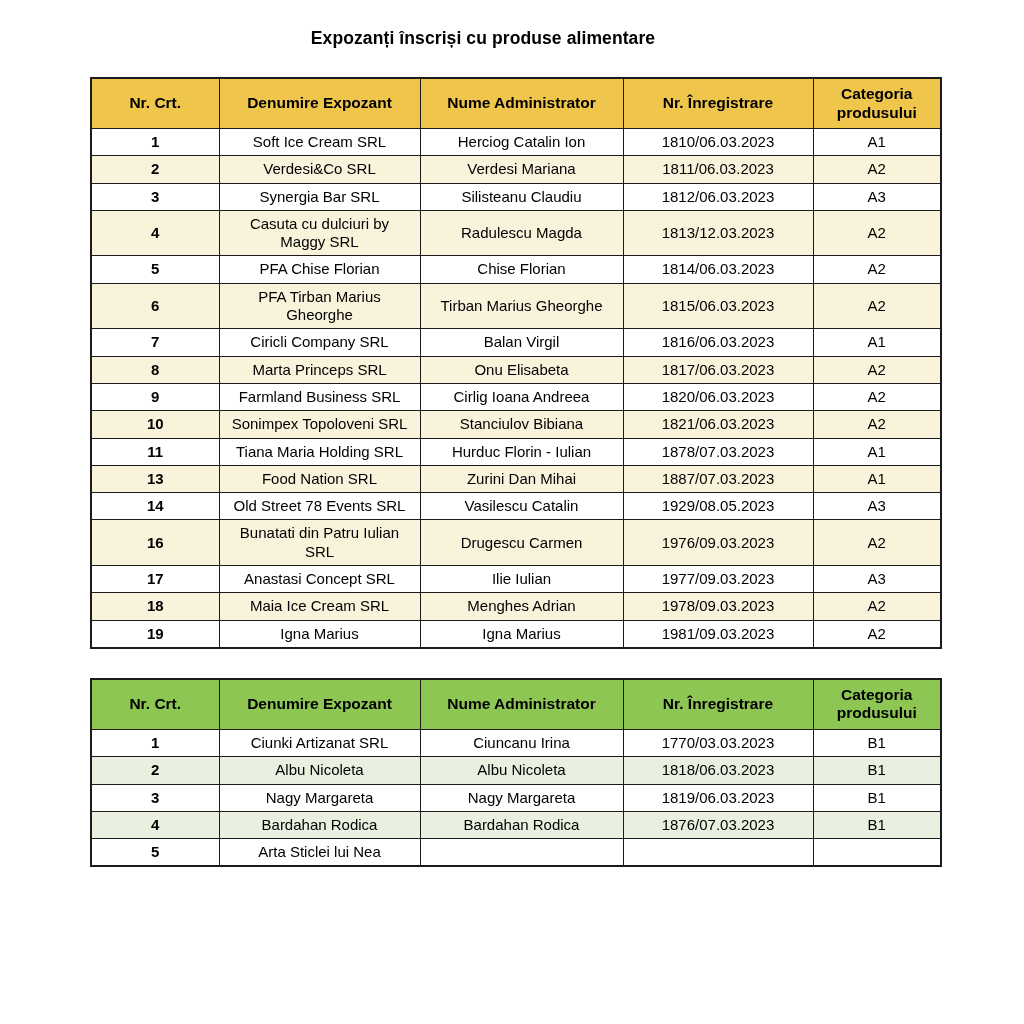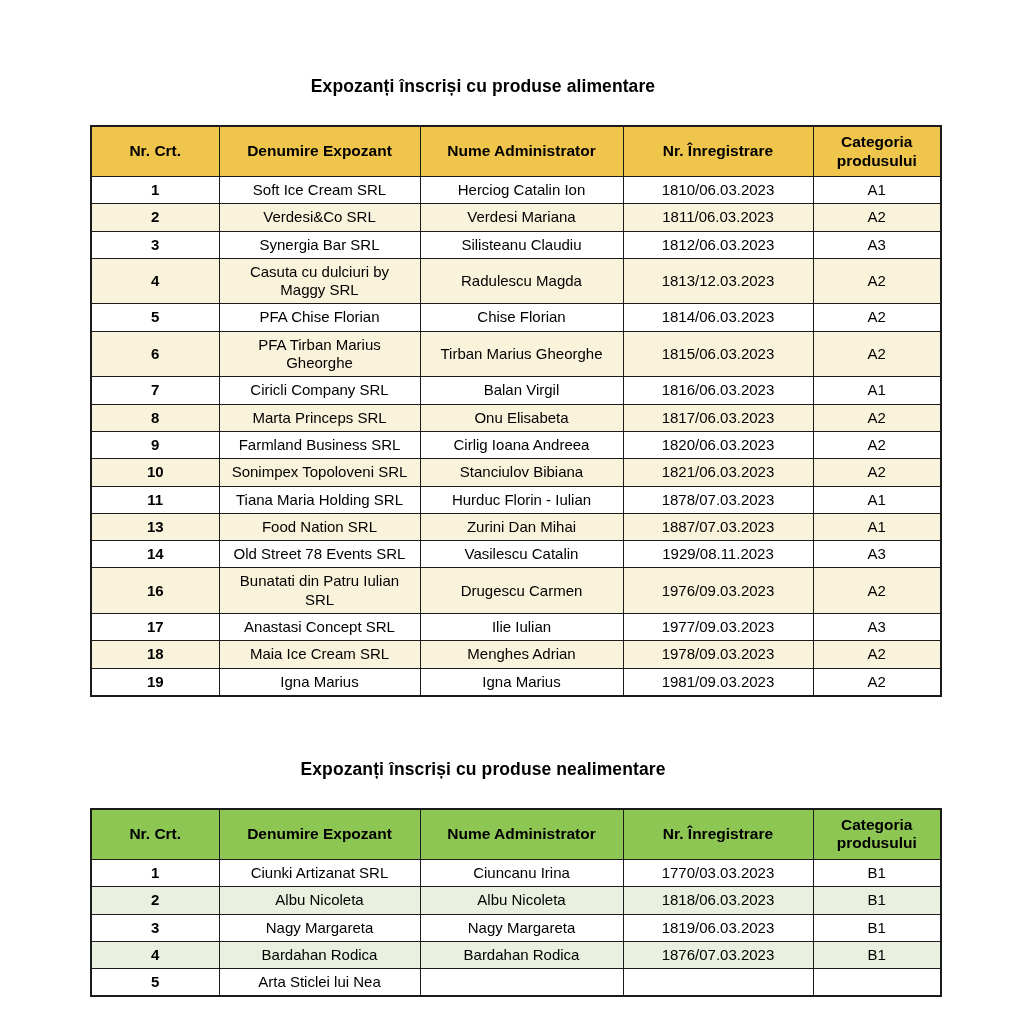--- a/index.html
+++ b/index.html
@@ -13,21 +13,20 @@
     width: 1024px;
     height: 1024px;
     overflow: hidden;
   }
   .page {
     padding-top: 28px;
   }
   .content {
     width: 786px;
     margin-left: 90px;
-    margin-top: 48px;
   }
   h2.table-title {
     margin: 0;
     font-size: 17.5px;
     line-height: 20px;
     font-weight: 700;
     text-align: center;
     letter-spacing: 0.1px;
   }
   h2.second-title {
@@ -176,21 +175,21 @@
             <td>13</td>
             <td>Food Nation SRL</td>
             <td>Zurini Dan Mihai</td>
             <td>1887/07.03.2023</td>
             <td>A1</td>
           </tr>
           <tr>
             <td>14</td>
             <td>Old Street 78 Events SRL</td>
             <td>Vasilescu Catalin</td>
-            <td>1929/08.11.2023</td>
+            <td>1929/08.05.2023</td>
             <td>A3</td>
           </tr>
           <tr>
             <td>16</td>
             <td>Bunatati din Patru Iulian SRL</td>
             <td>Drugescu Carmen</td>
             <td>1976/09.03.2023</td>
             <td>A2</td>
           </tr>
           <tr>
@@ -210,21 +209,20 @@
           <tr>
             <td>19</td>
             <td>Igna Marius</td>
             <td>Igna Marius</td>
             <td>1981/09.03.2023</td>
             <td>A2</td>
           </tr>
         </tbody>
     </table>
 
-    <h2 class="table-title second-title">Expozanți înscriși cu produse nealimentare</h2>
 
     <table class="reg-table" style="--header-bg: #8DC653; --alt-row-bg: #E9F0DF; --border: #1B1B1B;">
       <colgroup>
         <col class="c-num">
           <col class="c-name">
           <col class="c-admin">
           <col class="c-reg">
           <col class="c-cat">
       </colgroup>
       <thead>

